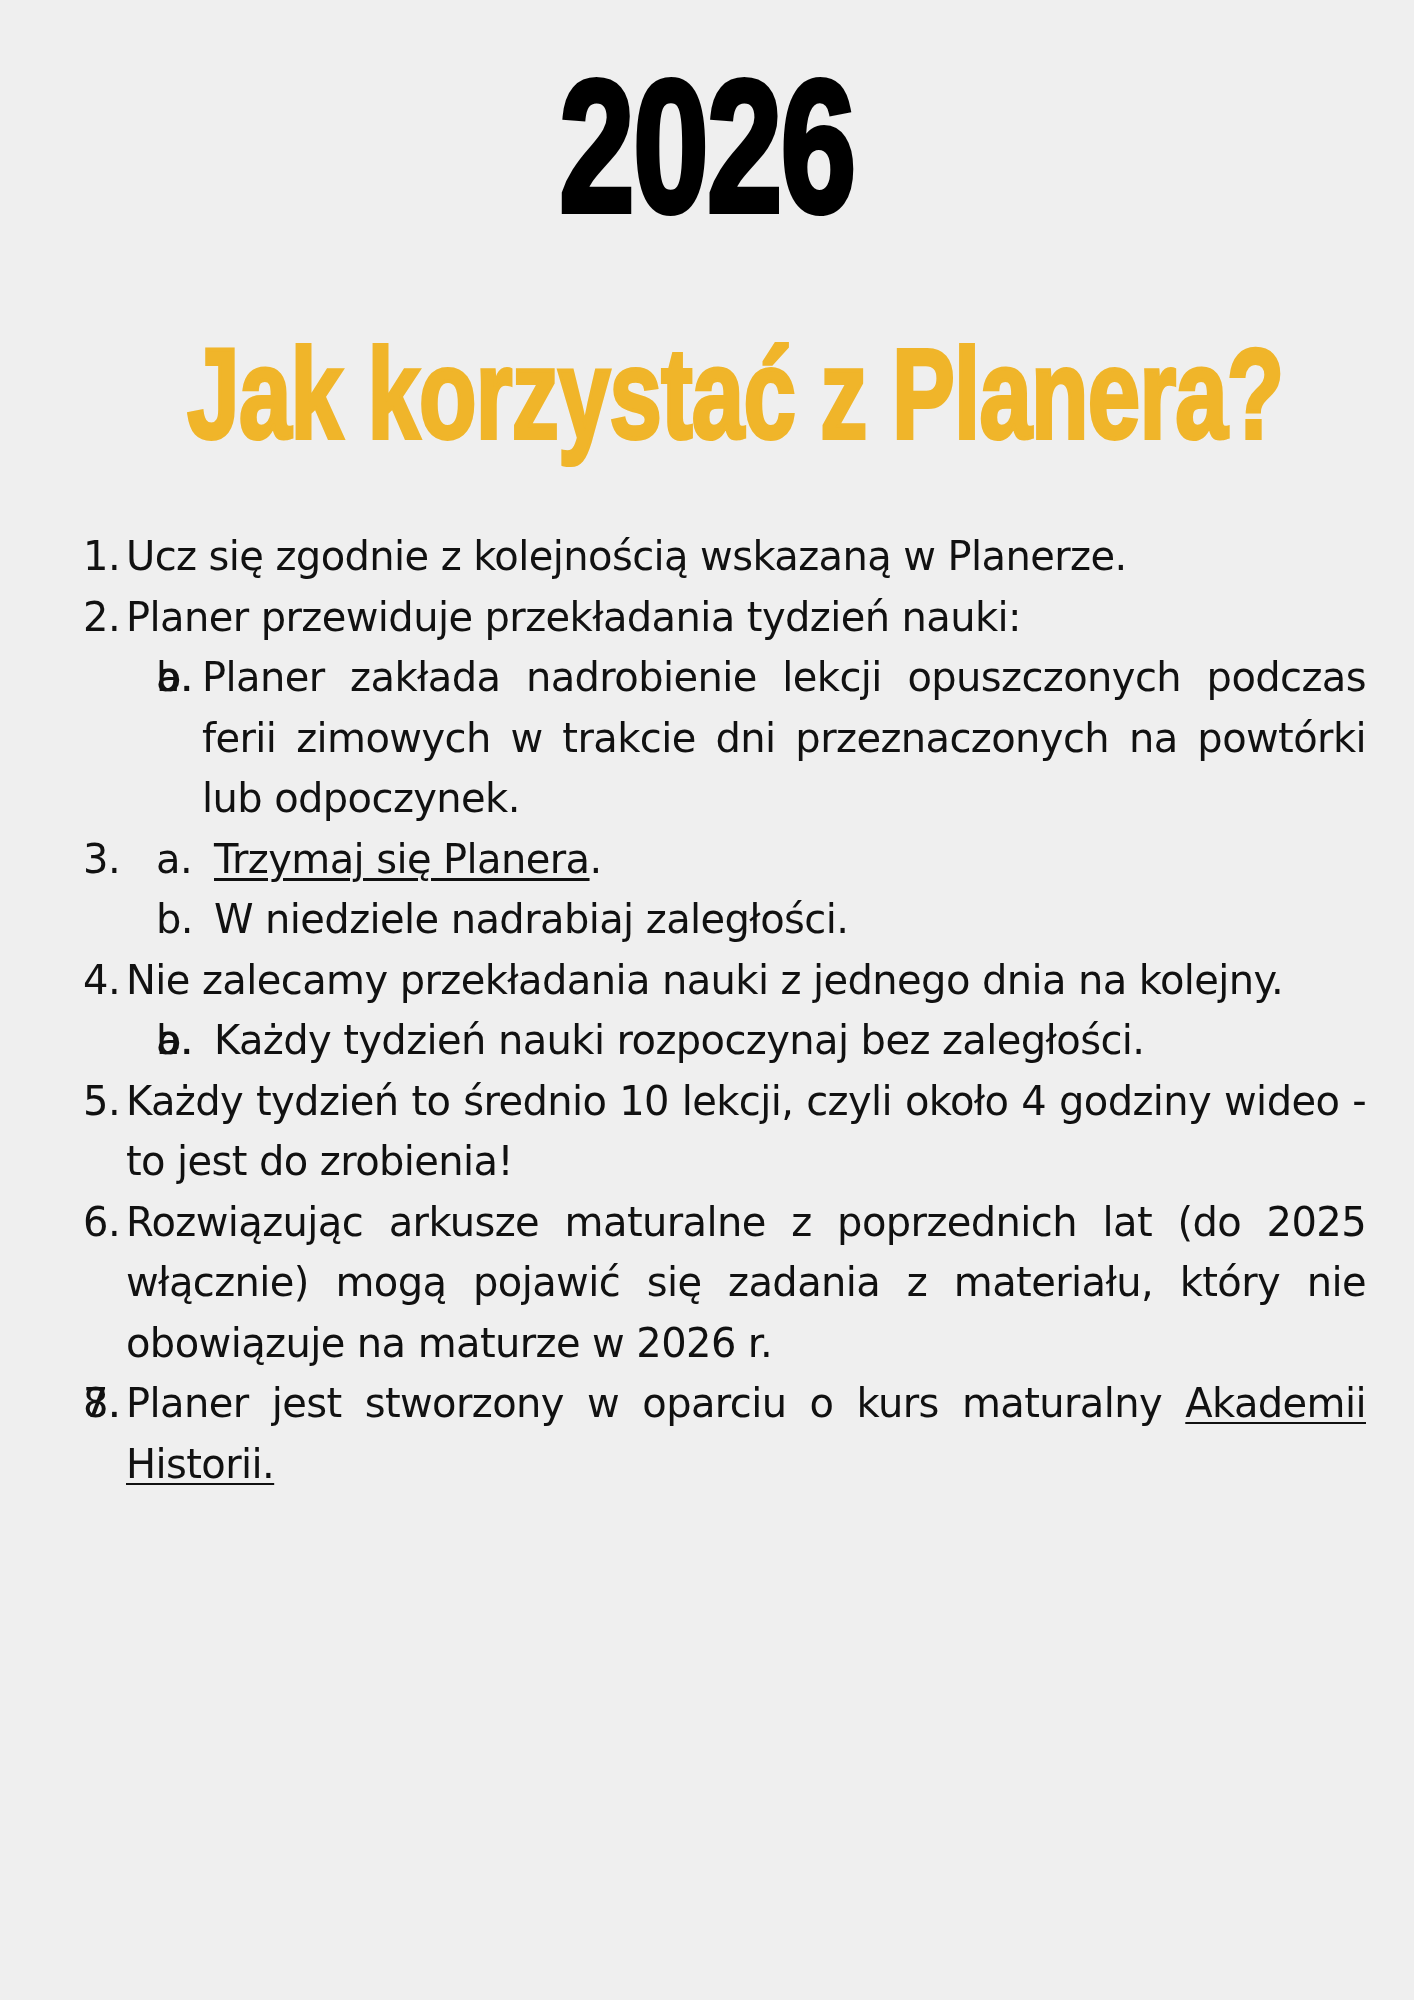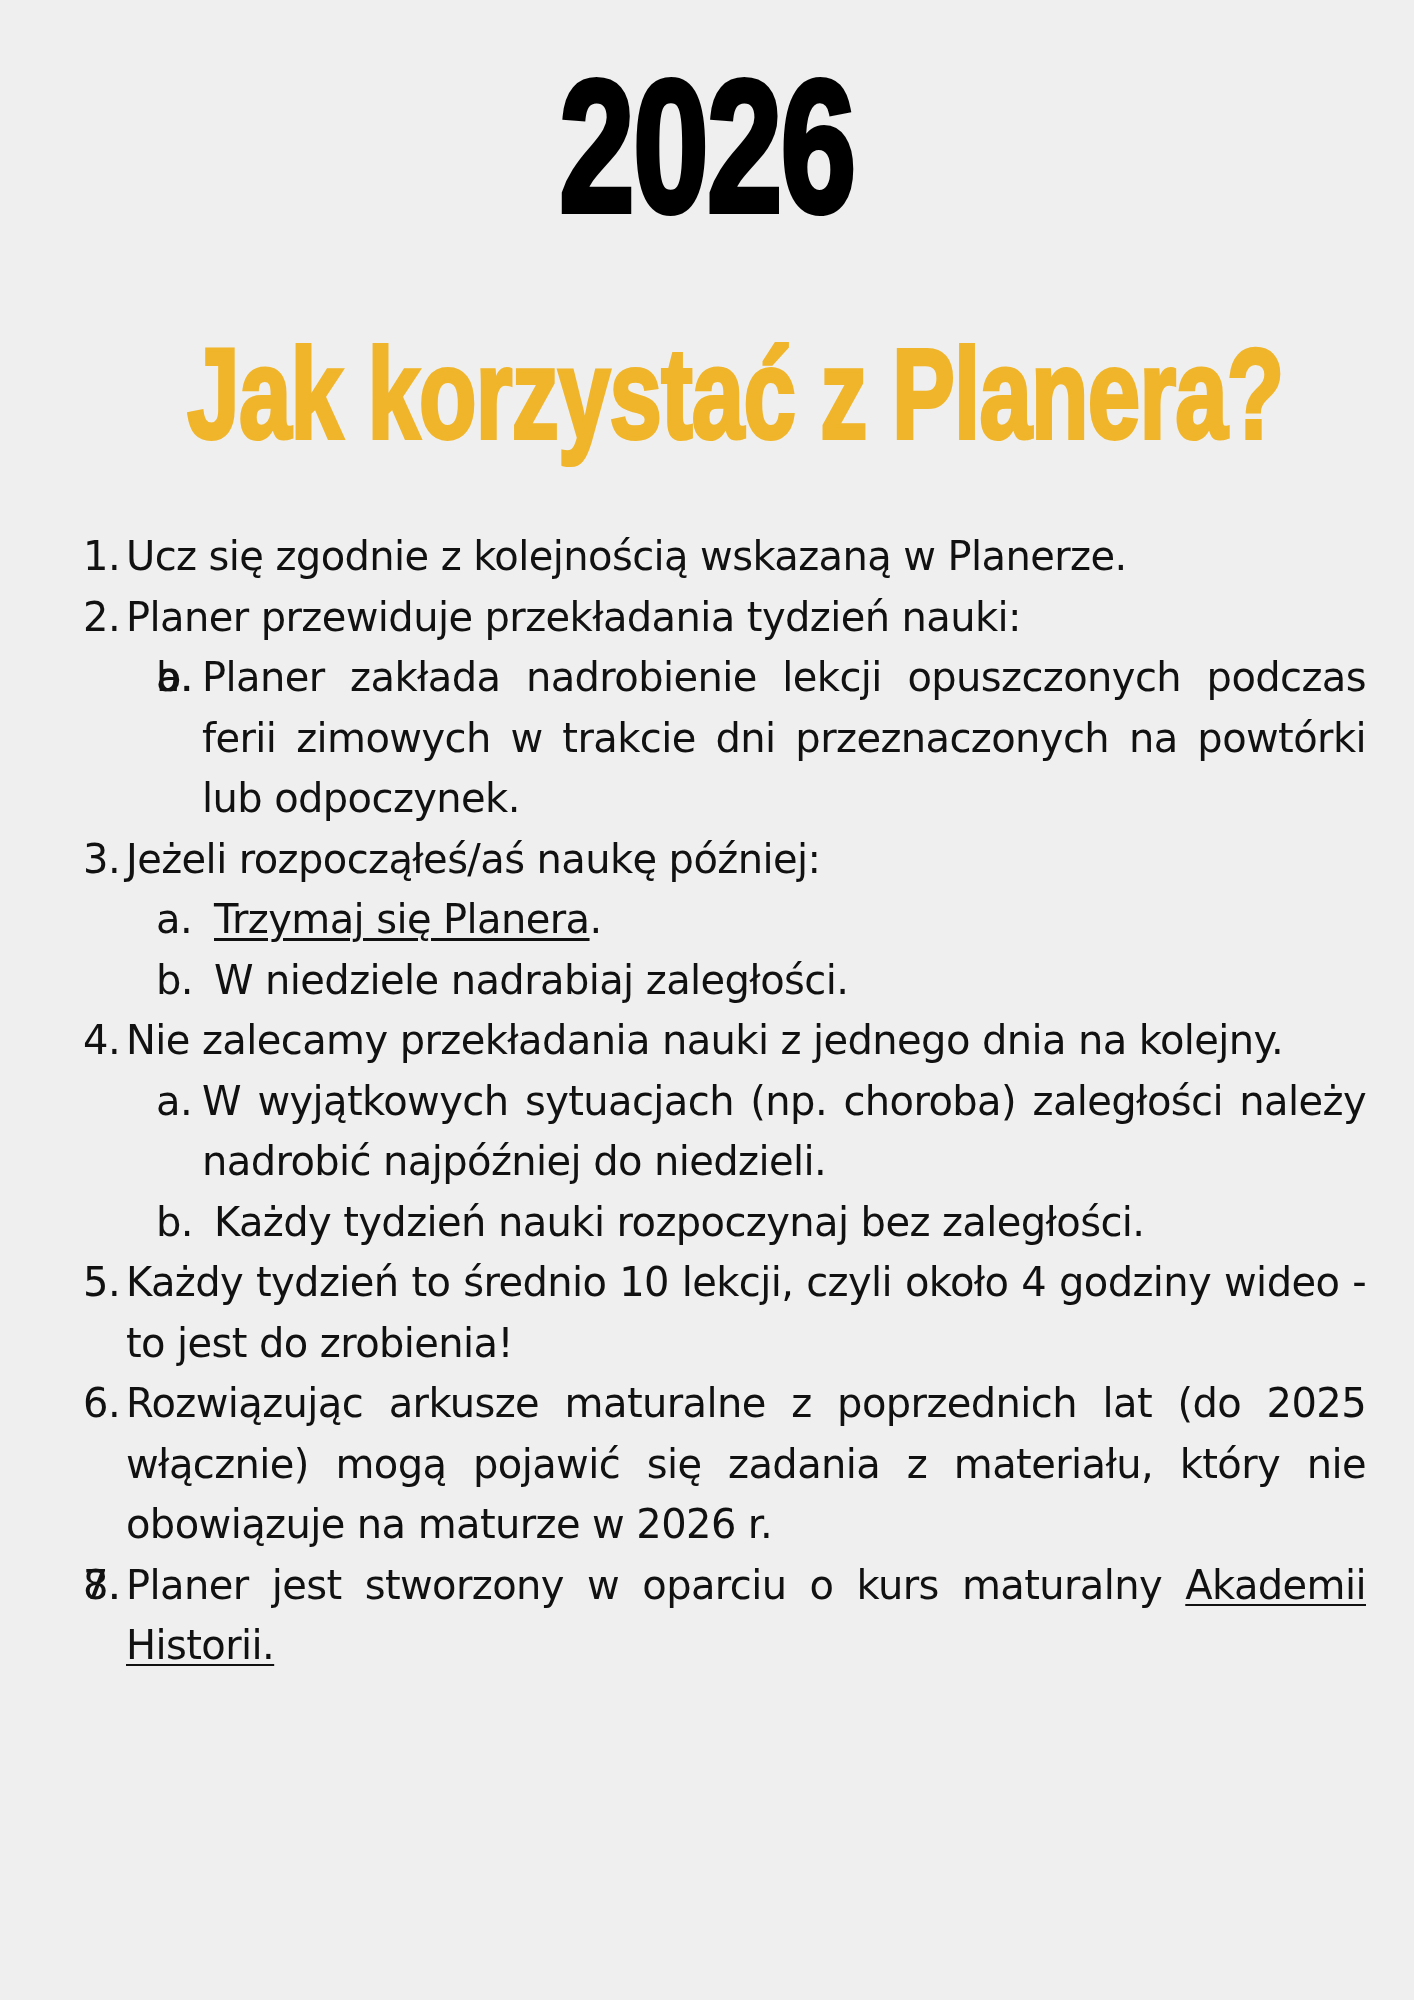--- a/index.html
+++ b/index.html
@@ -69,34 +69,34 @@
     <span class="num">2.</span><span>Planer przewiduje </span><b>przekładania tydzień nauki</b><span>:</span>
   </div>
   <div class="sub" style="word-spacing:14px;">
     <span class="letter">a.</span>
   </div>
   <div class="sub">
     <span class="letter">b.</span><span>Planer zakłada </span><b>nadrobienie lekcji opuszczonych podczas ferii zimowych</b><span> w trakcie dni przeznaczonych na powtórki lub odpoczynek.</span>
   </div>
 
   <div class="item">
-    <span class="num">3.</span><span>Jeżeli rozpocząłeś/aś naukę później:</span>
+    <span class="num">3.</span>
   </div>
   <div class="sub" style="padding-left:144px;">
     <span class="letter">a.</span><b class="u">Trzymaj się Planera</b><span>.</span>
   </div>
   <div class="sub" style="padding-left:144px;">
     <span class="letter">b.</span><span>W niedziele nadrabiaj zaległości.</span>
   </div>
 
   <div class="item">
     <span class="num">4.</span><b>Nie zalecamy przekładania nauki z jednego dnia na kolejny</b><span>.</span>
   </div>
   <div class="sub">
-    <span class="letter">a.</span><span>W wyjątkowych sytuacjach (np. choroba) zaległości należy nadrobić najpóźniej do niedzieli.</span>
+    <span class="letter">a.</span>
   </div>
   <div class="sub" style="padding-left:144px;">
     <span class="letter">b.</span><span>Każdy tydzień nauki rozpoczynaj </span><b>bez zaległości</b><span>.</span>
   </div>
 
   <div class="item">
     <span class="num">5.</span><span>Każdy tydzień to średnio </span><b>10 lekcji</b><span>, czyli około 4 godziny wideo - </span><b>to jest do zrobienia!</b>
   </div>
 
   <div class="item">

